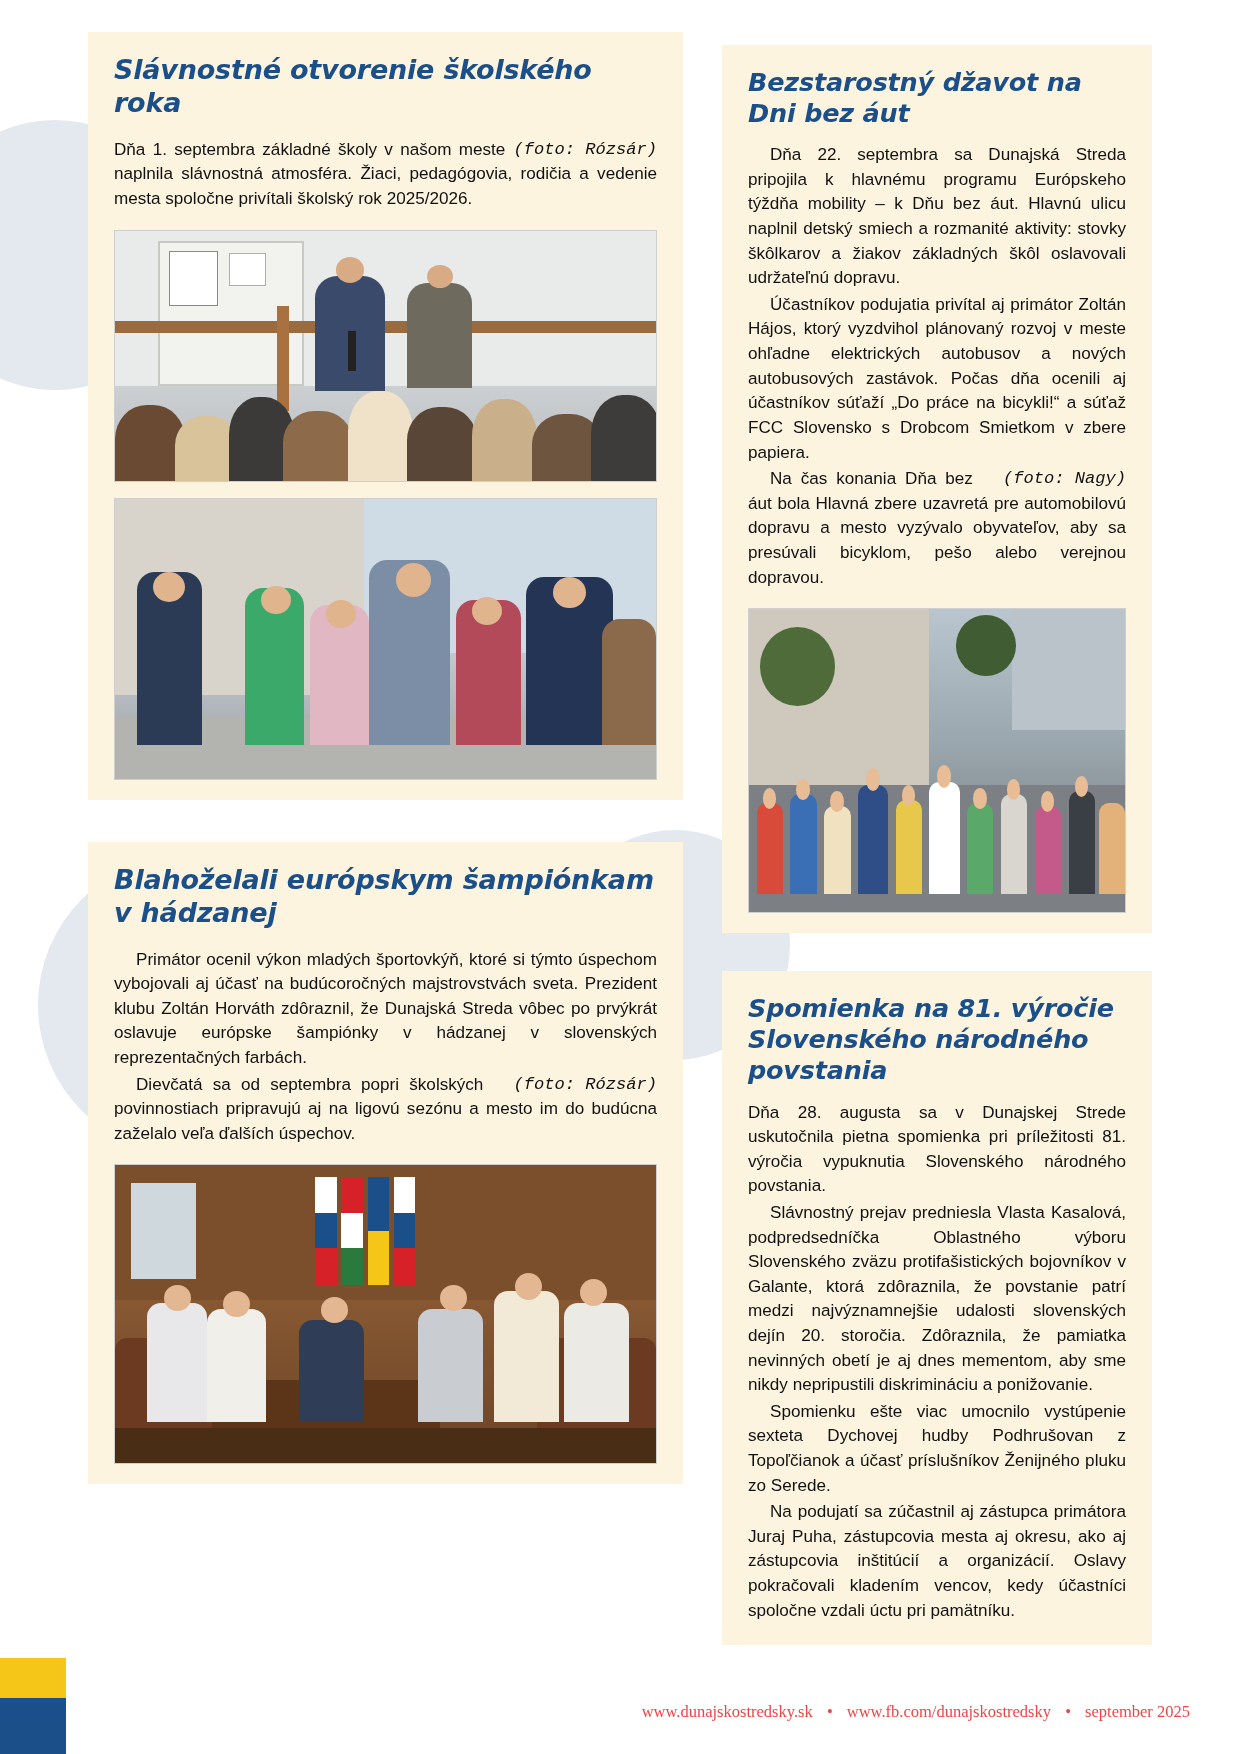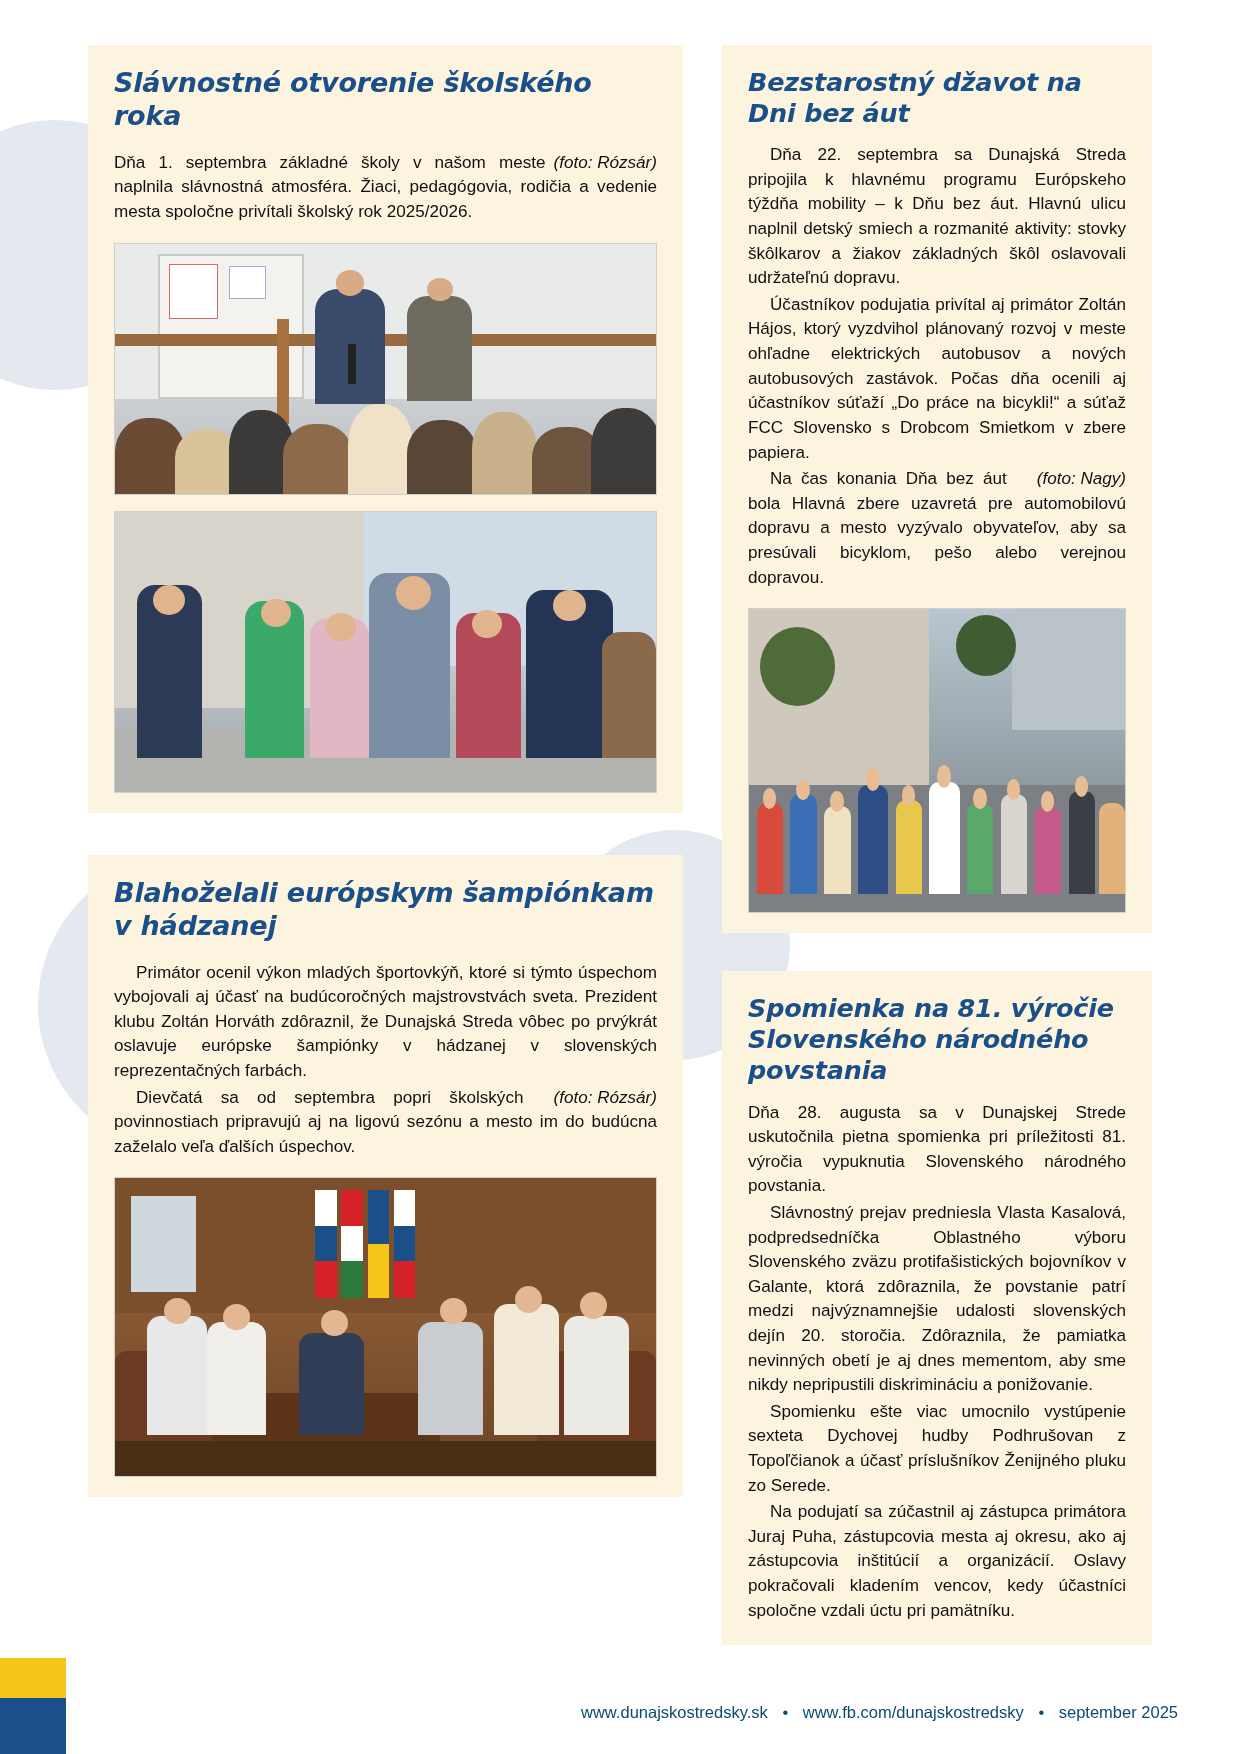--- a/index.html
+++ b/index.html
@@ -26,21 +26,21 @@
 
   .page {
     position: absolute;
     inset: 0;
     z-index: 2;
   }
 
   
   .col-left {
     position: absolute;
-    left: 88px; top: 45px;
+    left: 88px; top: 32px;
     width: 595px;
   }
   .col-right {
     position: absolute;
     left: 722px; top: 45px;
     width: 430px;
   }
 
   .panel {
     background: #fdf6e3;
@@ -68,20 +68,21 @@
     margin: 0 0 2px 0;
     text-align: justify;
     text-justify: inter-word;
     hyphens: manual;
   }
   p.body.indent { text-indent: 22px; }
   .credit {
     font-style: italic;
     float: right;
     margin-left: 8px;
+    font-family: Liberation Mono, monospace;
   }
 
   .photo {
     width: 100%;
     display: block;
     margin-top: 16px;
     border: 1px solid #cfcfcf;
     position: relative;
     overflow: hidden;
   }
@@ -150,22 +151,22 @@
     font-weight: bold;
     font-size: 21px;
     letter-spacing: 0.3px;
     padding: 4px 8px 4px 8px;
     display:flex; align-items:center; gap:3px;
     font-family: "DejaVu Sans", sans-serif;
   }
   .logo-d { background:#fff; color:#d62128; padding:0 4px; }
   .logo-suffix { font-size: 21px; color:#1b4f8a; font-weight: normal; }
   .footer-right {
-    position:absolute; right: 62px; bottom: 32px;
-    font-size: 16.5px; color:#0c4a6e;
+    position:absolute; right: 50px; bottom: 32px;
+    font-size: 16.5px; color:#ef4444;font-family:Liberation Serif, serif;
   }
   .footer-right .dot { margin: 0 10px; }
   .yellow-tab {
     position:absolute; left:0; bottom:56px; width:66px; height:40px; background:#f5c518;
   }
   .blue-tab {
     position:absolute; left:0; bottom:0; width:66px; height:56px; background:#1b4f8a;
   }
   .clearfix::after { content:""; display:block; clear:both; }
 </style>

